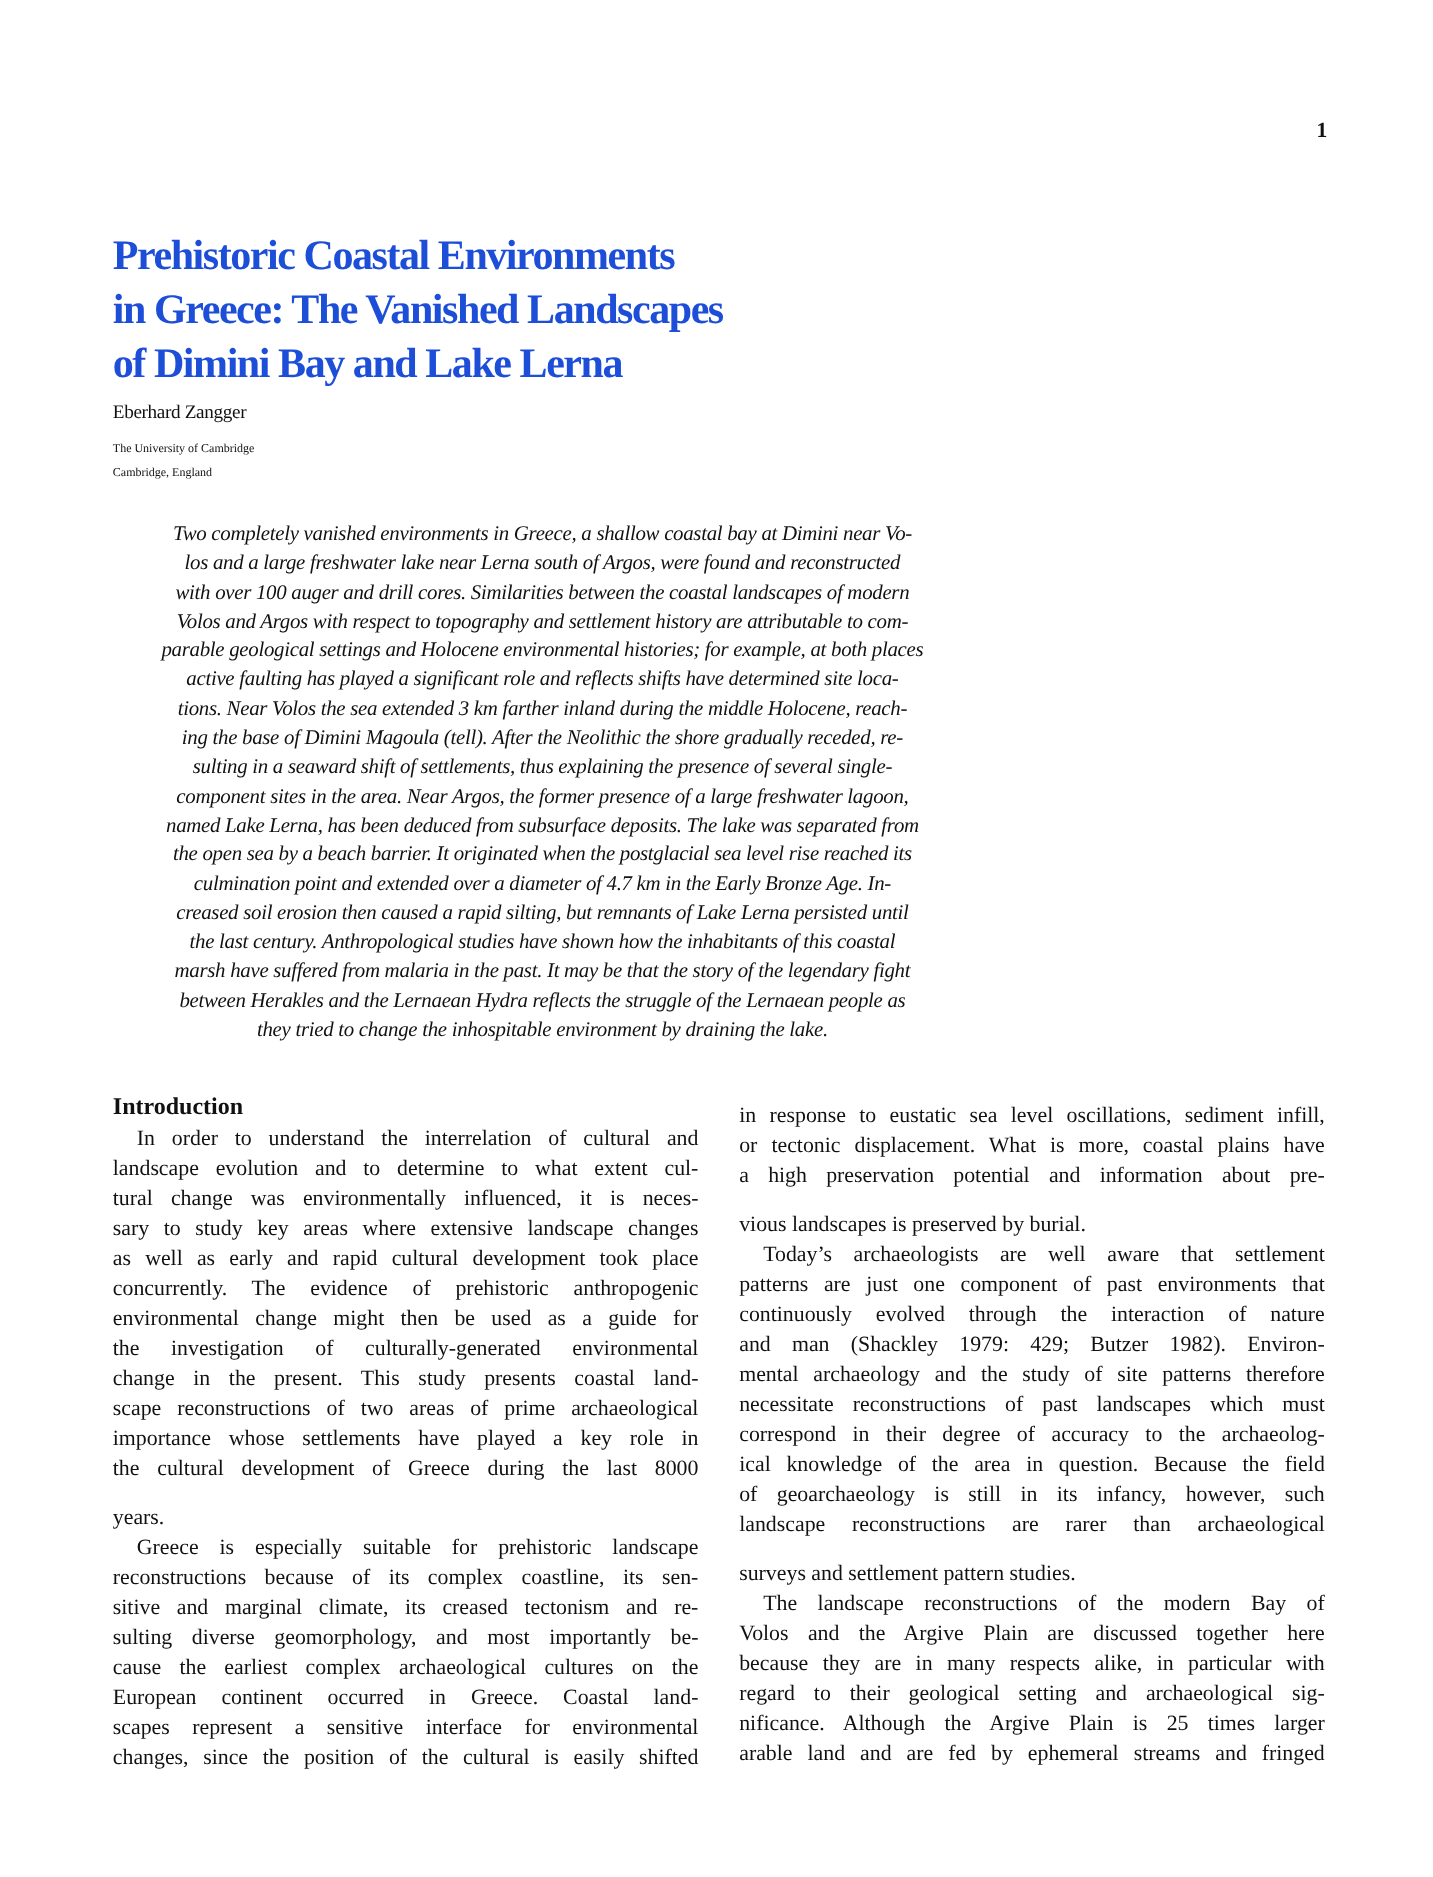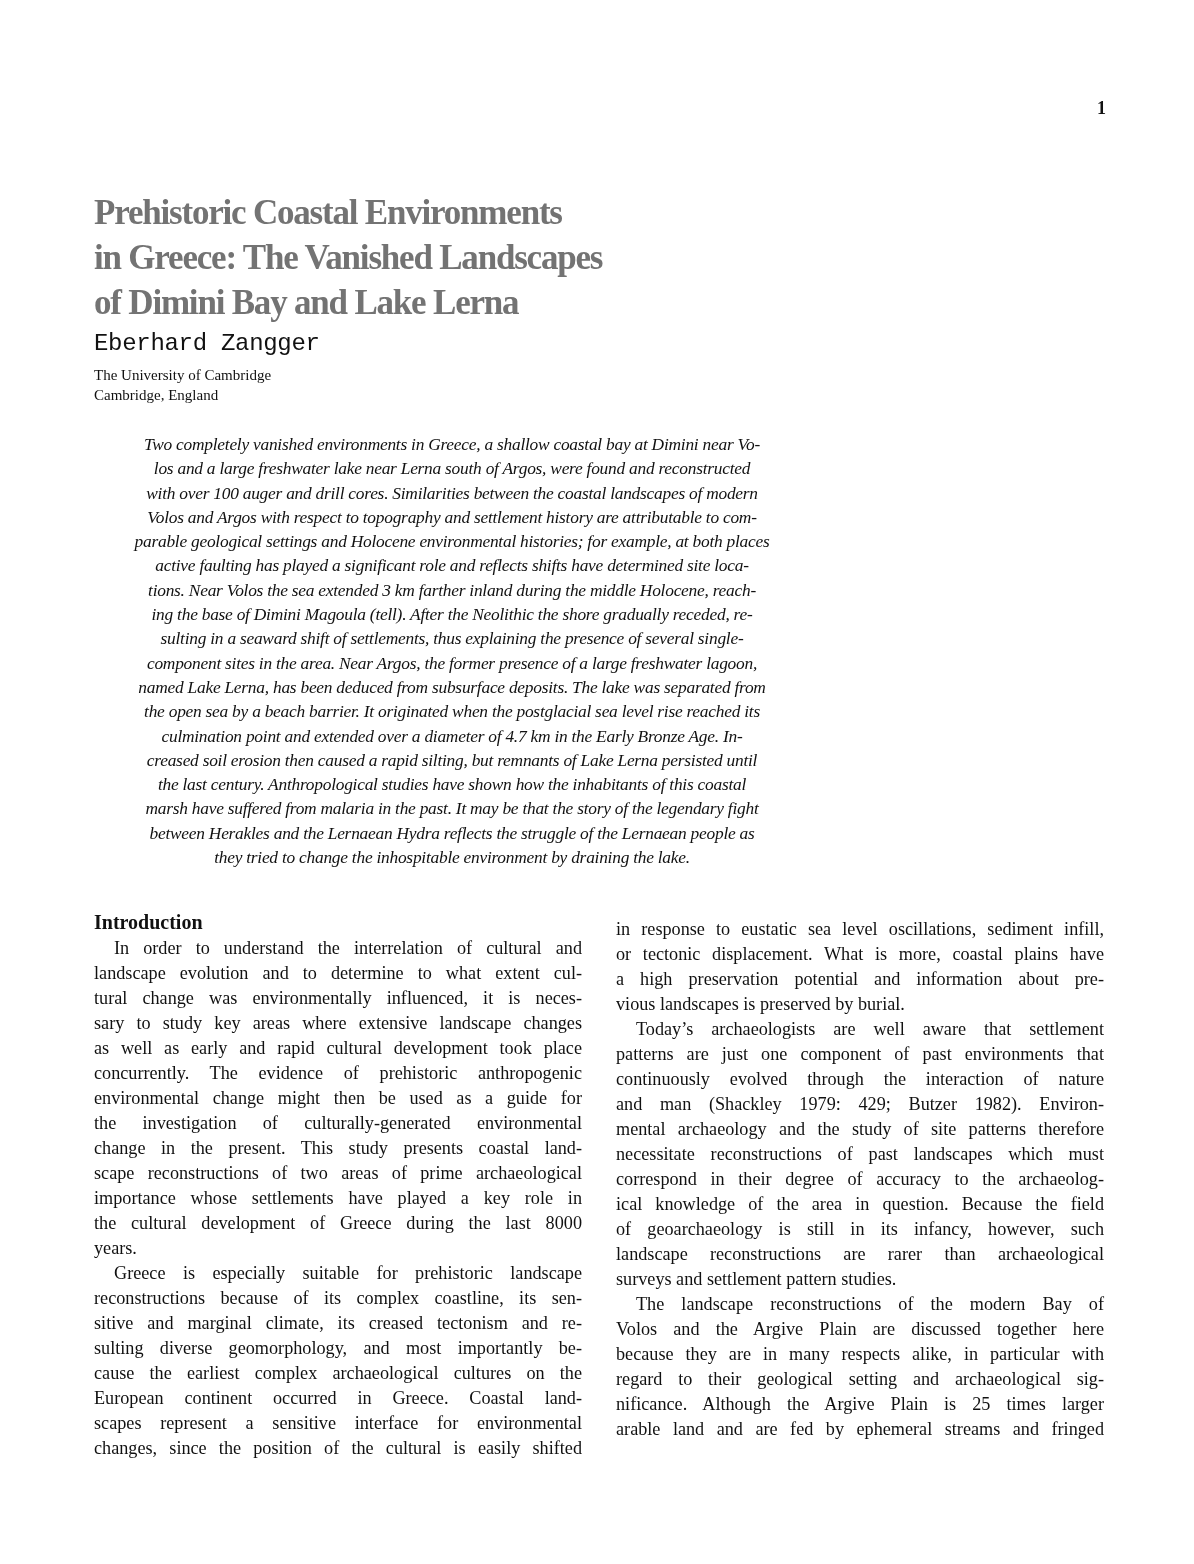--- a/index.html
+++ b/index.html
@@ -27,33 +27,32 @@
       left: 94px;
       top: 190px;
       width: 700px;
     }
     .title {
       margin: 0;
       font-size: 35px;
       line-height: 45px;
       font-weight: bold;
       letter-spacing: -1.2px;
-      color: #737373;
+      color: #1d4ed8;
     }
     .title span { display: block; white-space: nowrap; }
     .author {
       margin: 4px 0 0 0;
-      font-size: 24px;
+      font-size: 16px;
       line-height: 30px;
       letter-spacing: -0.3px;
-      font-family: Liberation Mono, monospace;
     }
     .affil {
       margin: 6px 0 0 0;
-      font-size: 15px;
+      font-size: 10px;
       line-height: 20px;
     }
     .affil span { display: block; }
     .abstract {
       position: absolute;
       left: 94px;
       top: 432px;
       width: 716px;
       font-style: italic;
       font-size: 17.4px;
@@ -79,20 +78,21 @@
     }
     .line {
       display: block;
       text-align: justify;
       text-align-last: justify;
       white-space: nowrap;
       height: 25px;
     }
     .line.last {
       text-align-last: left;
+      margin-top: 16px;
     }
     .line.indent { padding-left: 20px; }
   </style>
 </head>
 <body>
 
 <div class="page-number">1</div>
 
 <div class="title-block">
   <h1 class="title">

